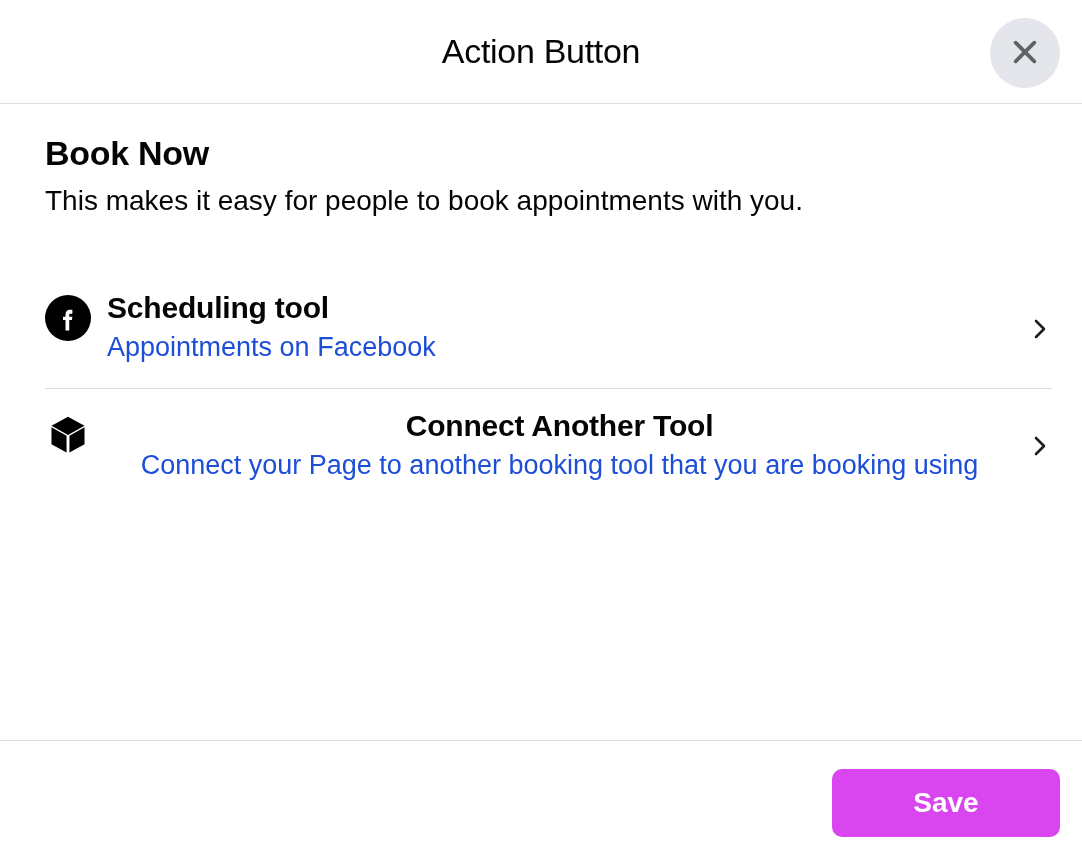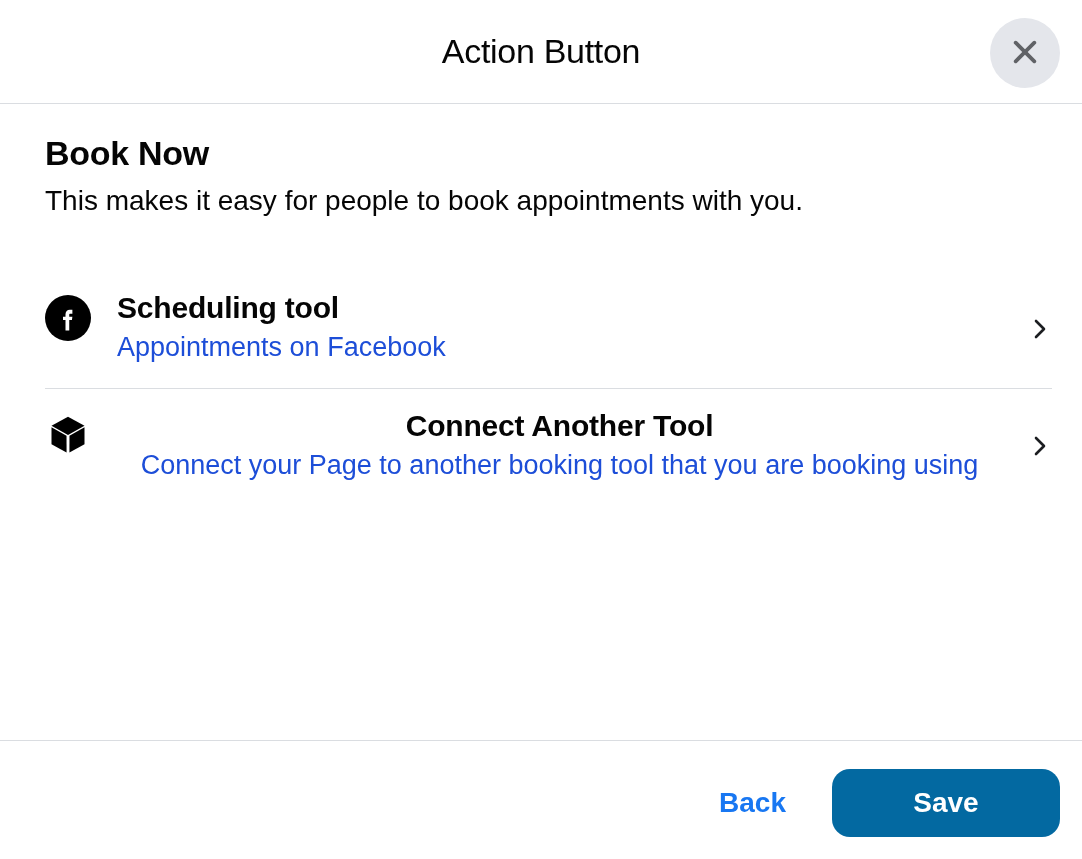--- a/index.html
+++ b/index.html
@@ -63,21 +63,21 @@
       font-weight: 400;
       color: #050505;
       margin-bottom: 52px;
       line-height: 1.3;
     }
     .option-row {
       display: flex;
       align-items: flex-start;
       padding: 20px 0 22px 0;
       cursor: pointer;
-      gap: 26px;
+      gap: 16px;
     }
     .option-row + .option-row {
       margin-top: 0;
       text-align: center;
     }
     .option-icon {
       width: 46px;
       height: 46px;
       flex-shrink: 0;
       display: flex;
@@ -125,29 +125,29 @@
     .back-button {
       background: transparent;
       border: none;
       color: #1877f2;
       font-size: 28px;
       font-weight: 600;
       cursor: pointer;
       padding: 12px 0;
     }
     .save-button {
-      background: #0369a1;
+      background: #d946ef;
       border: none;
       color: #fff;
       font-size: 28px;
       font-weight: 600;
       cursor: pointer;
       padding: 18px 0;
       width: 228px;
-      border-radius: 18px;
+      border-radius: 10px;
       text-align: center;
     }
     .fb-icon-circle {
       width: 46px;
       height: 46px;
       border-radius: 50%;
       background: #000;
       display: flex;
       align-items: center;
       justify-content: center;
@@ -205,15 +205,14 @@
     </div>
     <div class="option-chevron">
       <svg viewBox="0 0 24 24" width="26" height="26" fill="none" stroke="#1c1e21" stroke-width="2.6" stroke-linecap="round" stroke-linejoin="round">
         <polyline points="8 4 16 12 8 20"></polyline>
       </svg>
     </div>
   </div>
 </div>
 
 <div class="footer">
-  <button class="back-button">Back</button>
   <button class="save-button">Save</button>
 </div>
 
 </body></html>

